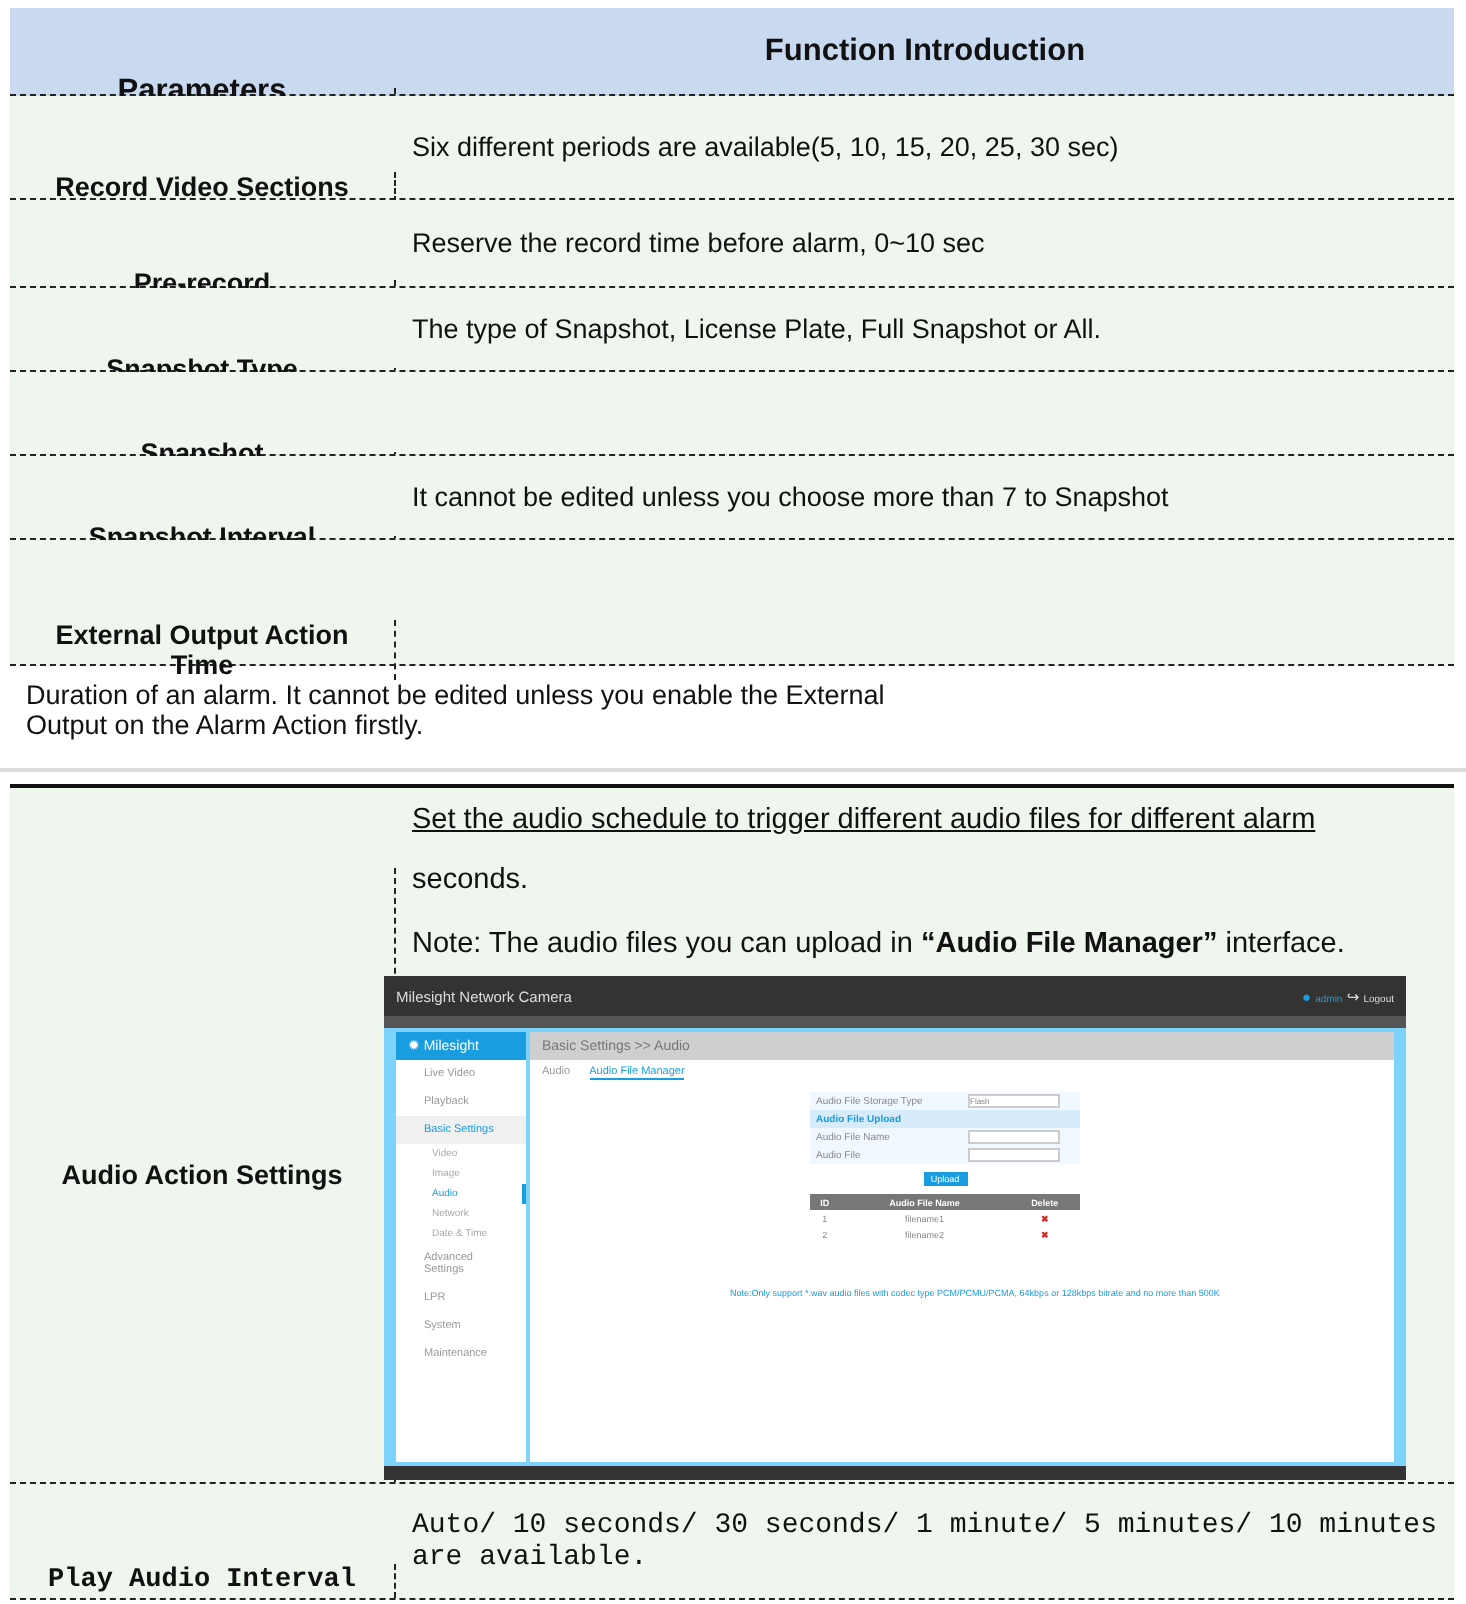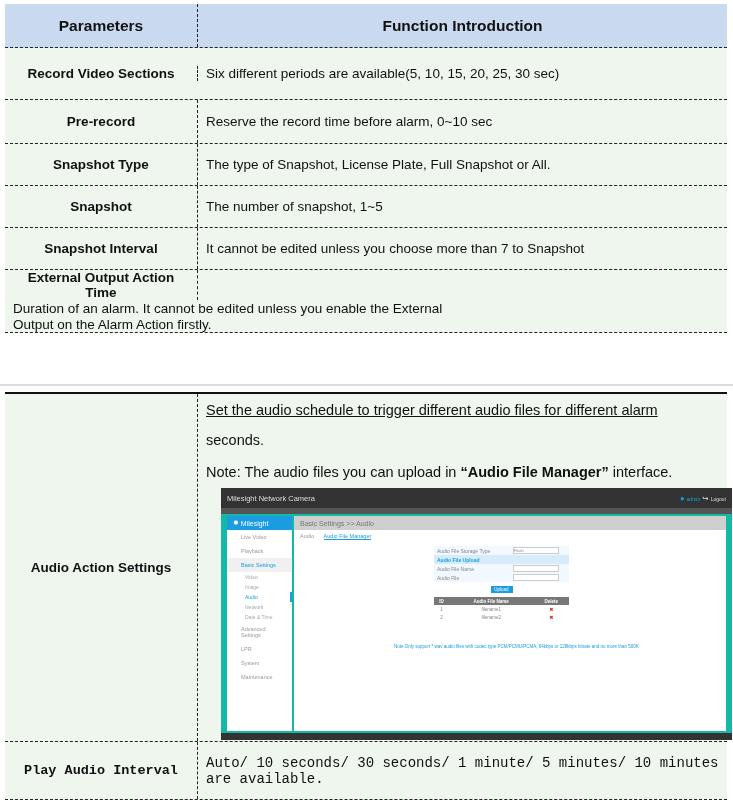--- a/index.html
+++ b/index.html
@@ -3,29 +3,29 @@
 <meta charset="utf-8">
 <style>
   html, body { margin:0; padding:0; background:#ffffff; }
   body { width:733px; height:802px; position:relative; overflow:hidden;
          font-family:"Liberation Sans", sans-serif; color:#111; }
   .tbl { position:absolute; left:5px; width:722px; }
   .row { position:absolute; left:0; width:722px; display:flex; background:#eef6ee;
          border-bottom:1.5px dashed #222; box-sizing:border-box; }
   .row.head { background:#c9d9f0; }
   .c1 { width:193px; display:flex; align-items:center; justify-content:center; text-align:center;
-        font-weight:bold; font-size:13.5px; box-sizing:border-box; border-right:1.5px dashed #222; }
+        font-weight:bold; font-size:13.5px; box-sizing:border-box; border-right:1.5px dashed #222;margin-top:40px; }
   .c2 { flex:1; display:flex; align-items:center; padding-left:8px; font-size:13.5px; box-sizing:border-box; }
   .head .c1, .head .c2 { font-weight:bold; font-size:15.5px; justify-content:center; padding-left:0; }
   .ml { flex-direction:column; justify-content:space-around; align-items:flex-start; }
   .c1.ml { align-items:center; }
   .sep-gray { position:absolute; left:0; width:733px; height:2px; background:#dcdcdc; }
   .topline { position:absolute; left:5px; width:722px; height:2px; background:#111; }
   
-  .shot { position:absolute; left:221px; top:488px; width:511px; height:252px; background:#14b8a6; font-size:6px; color:#888; overflow:hidden; }
+  .shot { position:absolute; left:192px; top:488px; width:511px; height:252px; background:#7dd3fc; font-size:6px; color:#888; overflow:hidden; }
   .shot .bar { height:20px; background:#333; color:#ddd; display:flex; align-items:center; padding:0 6px; font-size:7.5px; justify-content:space-between;}
   .shot .sub { height:6px; background:#555; }
   .shot .side { position:absolute; left:6px; top:28px; width:65px; height:215px; background:#fff; }
   .shot .logo { height:14px; background:#1a9ce0; color:#fff; font-size:7px; display:flex; align-items:center; padding-left:6px; }
   .shot .side div.it { padding:4px 6px 4px 14px; font-size:5.5px; color:#999; }
   .shot .side div.it.act { background:#f0f0f0; color:#1a9ce0; }
   .shot .side div.si { padding:2px 6px 2px 18px; font-size:5px; color:#aaa; }
   .shot .side div.si.act { color:#1a9ce0; border-right:2px solid #1a9ce0; }
   .shot .main { position:absolute; left:73px; top:28px; width:432px; height:215px; background:#fff; }
   .shot .crumb { height:14px; background:#cfcfcf; color:#777; font-size:7px; display:flex; align-items:center; padding-left:6px; }
@@ -58,21 +58,20 @@
   <div class="row" style="top:96px; height:44px;">
     <div class="c1">Pre-record</div>
     <div class="c2">Reserve the record time before alarm, 0~10 sec</div>
   </div>
   <div class="row" style="top:140px; height:42px;">
     <div class="c1">Snapshot Type</div>
     <div class="c2">The type of Snapshot, License Plate, Full Snapshot or All.</div>
   </div>
   <div class="row" style="top:182px; height:42px;">
     <div class="c1">Snapshot</div>
-    <div class="c2">The number of snapshot, 1~5</div>
   </div>
   <div class="row" style="top:224px; height:42px;">
     <div class="c1">Snapshot Interval</div>
     <div class="c2">It cannot be edited unless you choose more than 7 to Snapshot</div>
   </div>
   <div class="row" style="top:266px; height:63px;flex-direction:column;">
     <div class="c1 ml">
       <span>External Output Action</span>
       <span>Time</span>
     </div>

